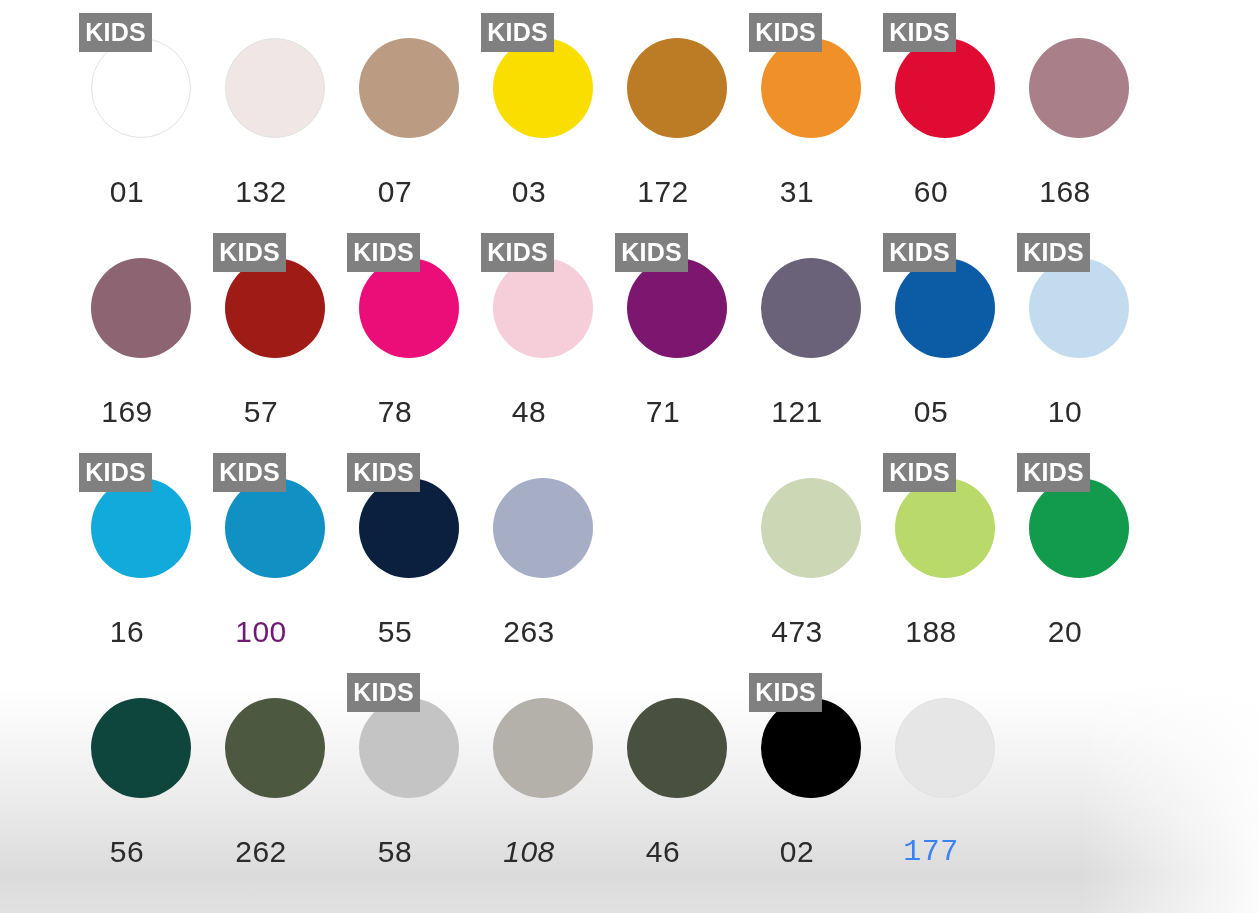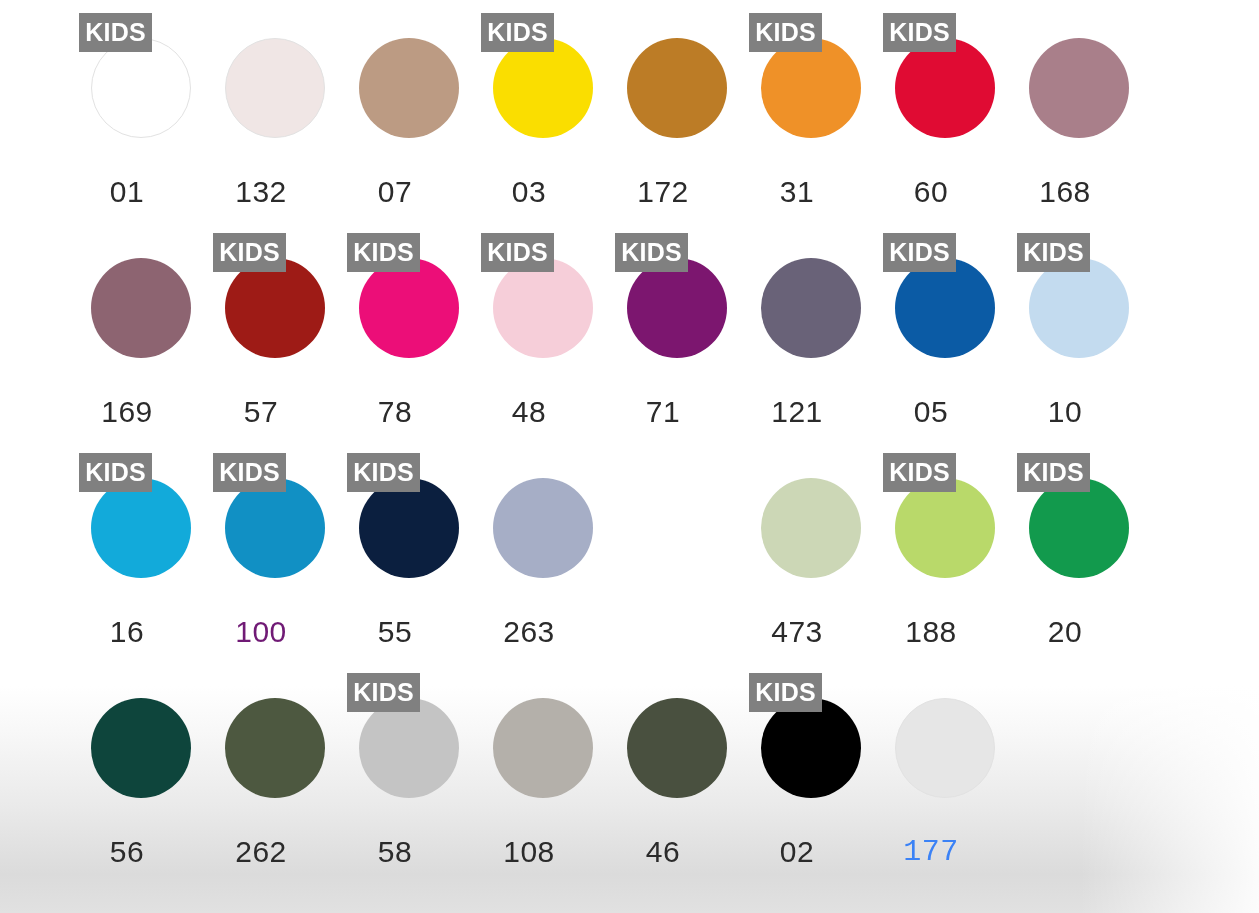--- a/index.html
+++ b/index.html
@@ -308,21 +308,21 @@
           </div>
           <div class="swatch-label" style="color: rgb(43, 43, 43);">262</div>
         </div>
         <div class="swatch-cell" style="left: 345px;">
           <div class="disc-wrap">
             <div class="disc" title="#c4c4c4" style="background: rgb(196, 196, 196);"></div>
             <div class="kids-badge" style="background: rgb(128, 128, 128); color: rgb(255, 255, 255);">KIDS</div>
           </div>
           <div class="swatch-label" style="color: rgb(43, 43, 43);">58</div>
         </div>
-        <div class="swatch-cell" style="left: 479px;">
+        <div class="swatch-cell" style="left: 479px; font-style: italic;">
           <div class="disc-wrap">
             <div class="disc" title="#b4b0aa" style="background: rgb(180, 176, 170);"></div>
           </div>
           <div class="swatch-label" style="color: rgb(43, 43, 43);">108</div>
         </div>
         <div class="swatch-cell" style="left: 613px;">
           <div class="disc-wrap">
             <div class="disc" title="#49503f" style="background: rgb(73, 80, 63);"></div>
           </div>
           <div class="swatch-label" style="color: rgb(43, 43, 43);">46</div>

